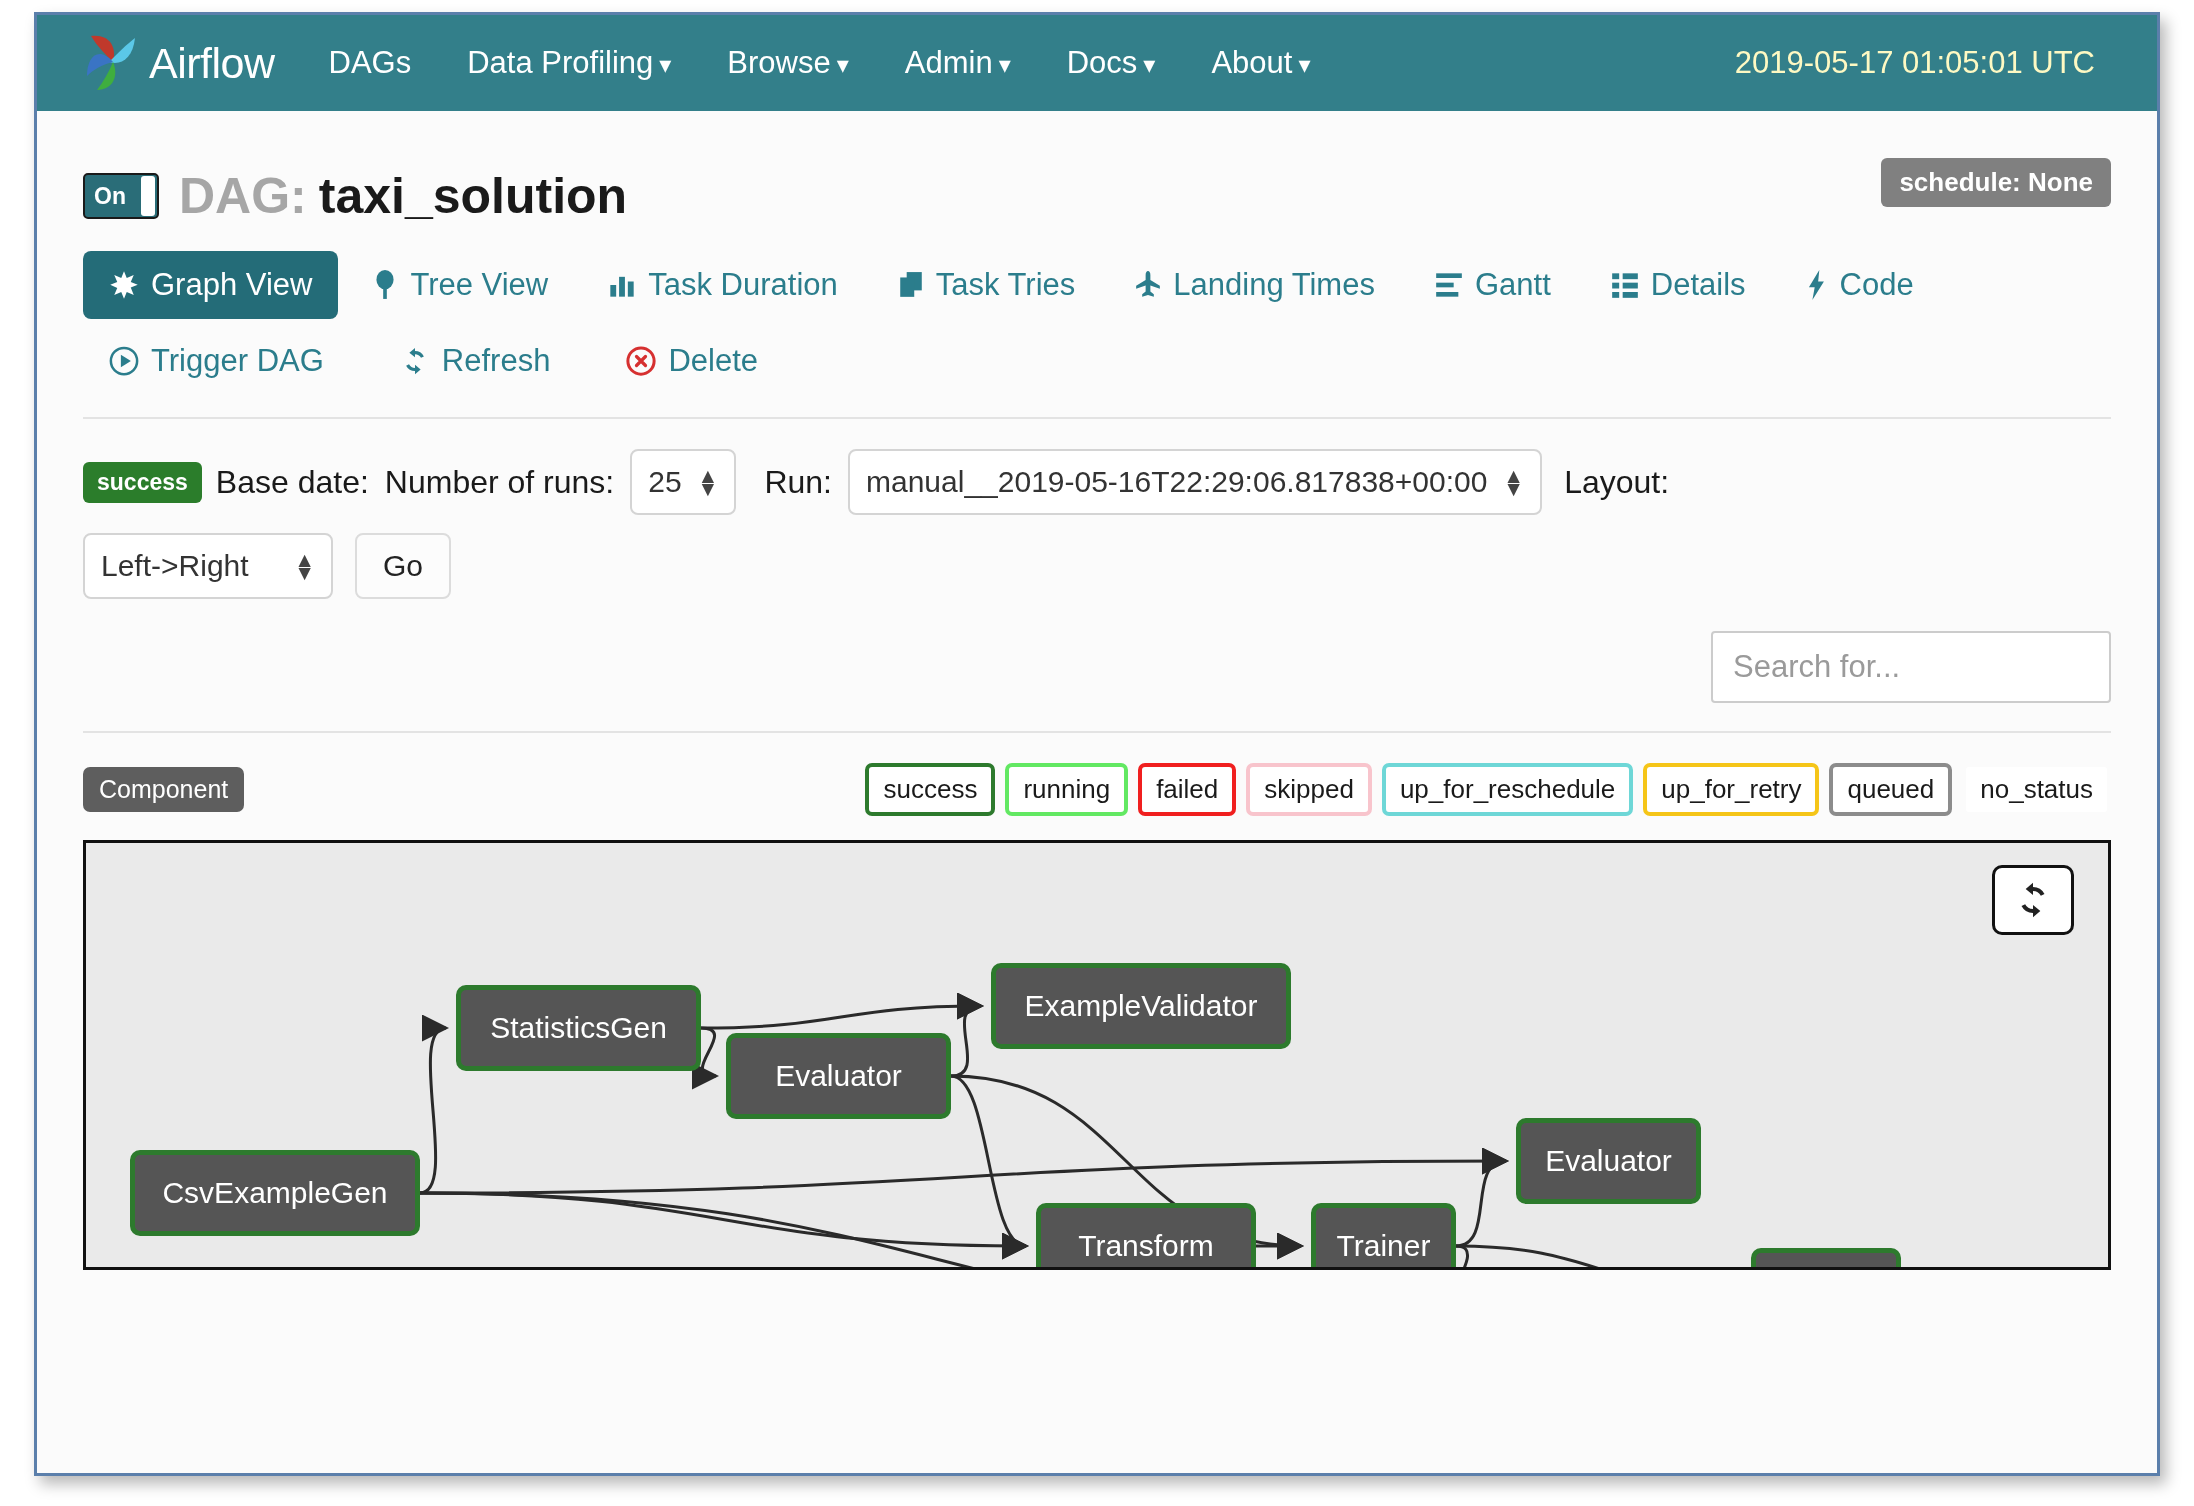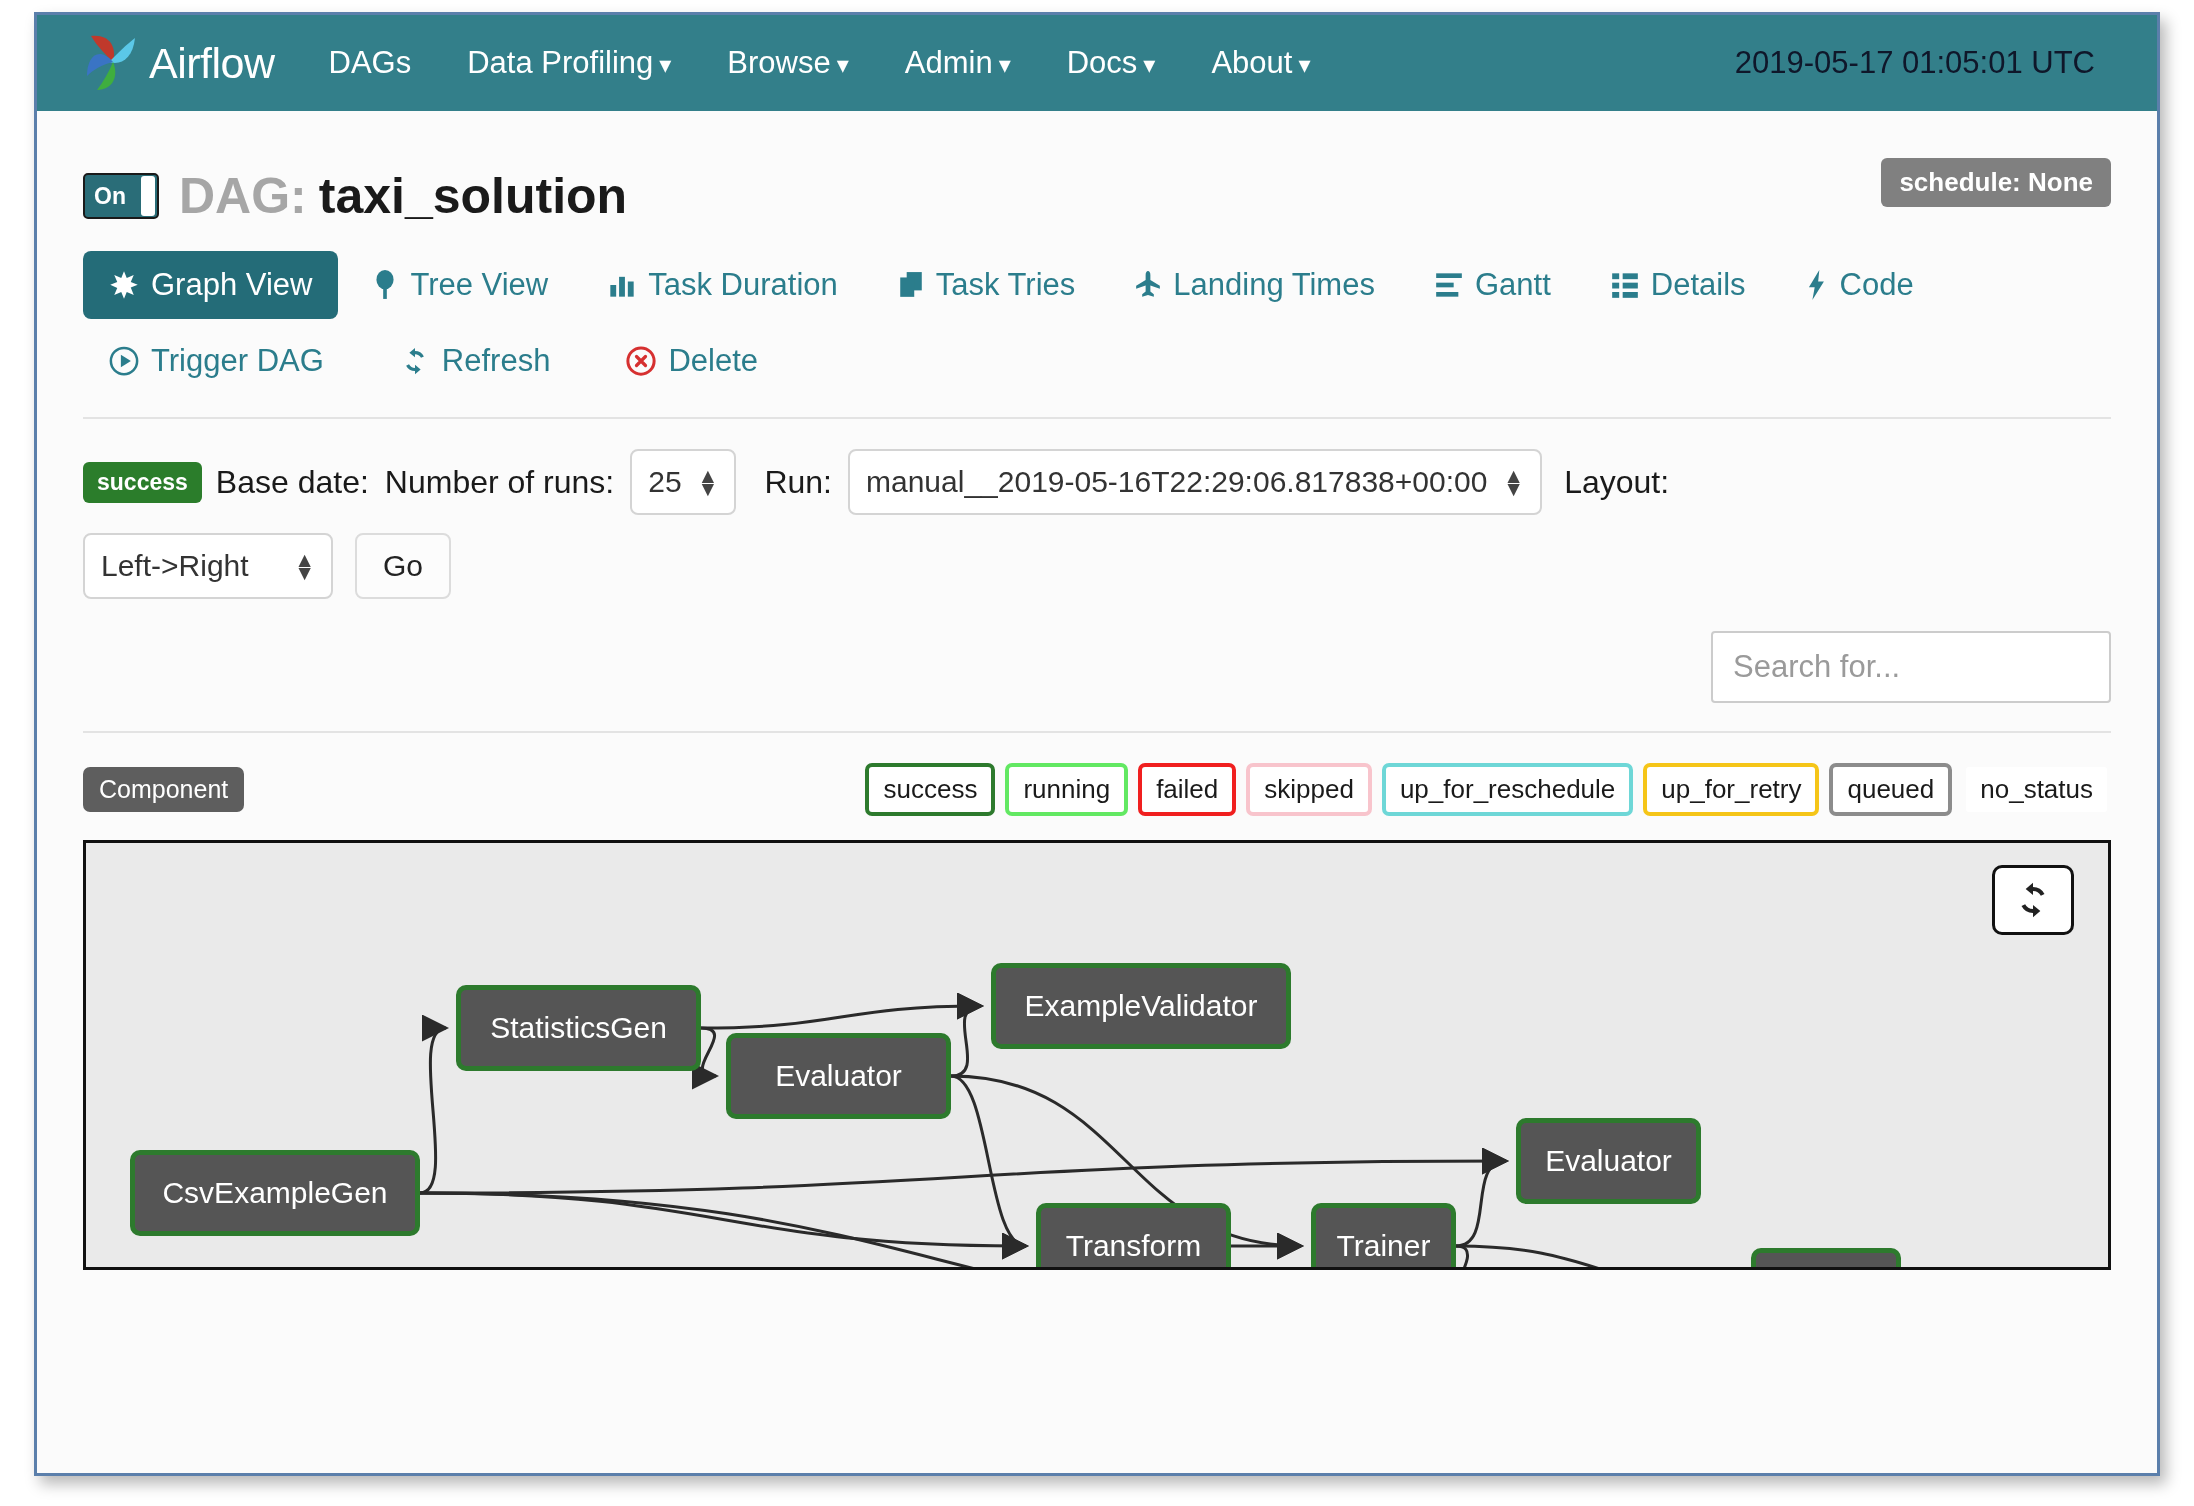--- a/index.html
+++ b/index.html
@@ -47,21 +47,21 @@
     color: #ffffff;
     font-size: 31px;
     margin-right: 56px;
     white-space: nowrap;
     cursor: pointer;
   }
   .nav-item .caret { font-size: 24px; margin-left: 6px; }
   .nav-clock {
     position: absolute;
     right: 62px;
-    color: #0f172a;
+    color: #fef9c3;
     font-size: 31px;
     white-space: nowrap;
   }
   
   .content {
     padding: 0 46px;
     background: #fbfbfb;
     height: 1362px;
     position: relative;
   }
@@ -470,21 +470,21 @@
             </div>
             <div class="node" style="left: 370px; top: 142px; width: 245px; height: 86px;">
               <span>StatisticsGen</span>
             </div>
             <div class="node" style="left: 640px; top: 190px; width: 225px; height: 86px;">
               <span>Evaluator</span>
             </div>
             <div class="node" style="left: 905px; top: 120px; width: 300px; height: 86px;">
               <span>ExampleValidator</span>
             </div>
-            <div class="node" style="left: 950px; top: 360px; width: 195px; height: 86px;">
+            <div class="node" style="left: 950px; top: 360px; width: 220px; height: 86px;">
               <span>Transform</span>
             </div>
             <div class="node" style="left: 1225px; top: 360px; width: 145px; height: 86px;">
               <span>Trainer</span>
             </div>
             <div class="node" style="left: 1430px; top: 275px; width: 185px; height: 86px;">
               <span>Evaluator</span>
             </div>
             <div class="node" style="left: 1665px; top: 405px; width: 150px; height: 86px;"></div>
           </div>

